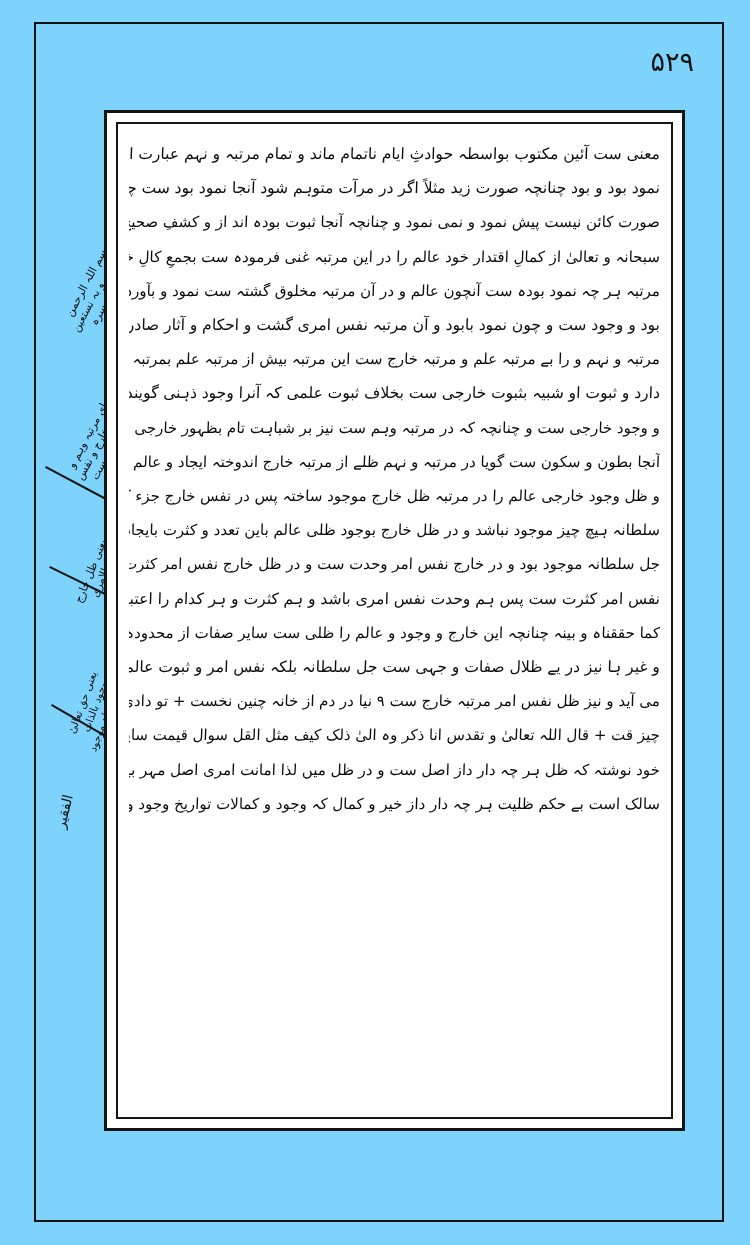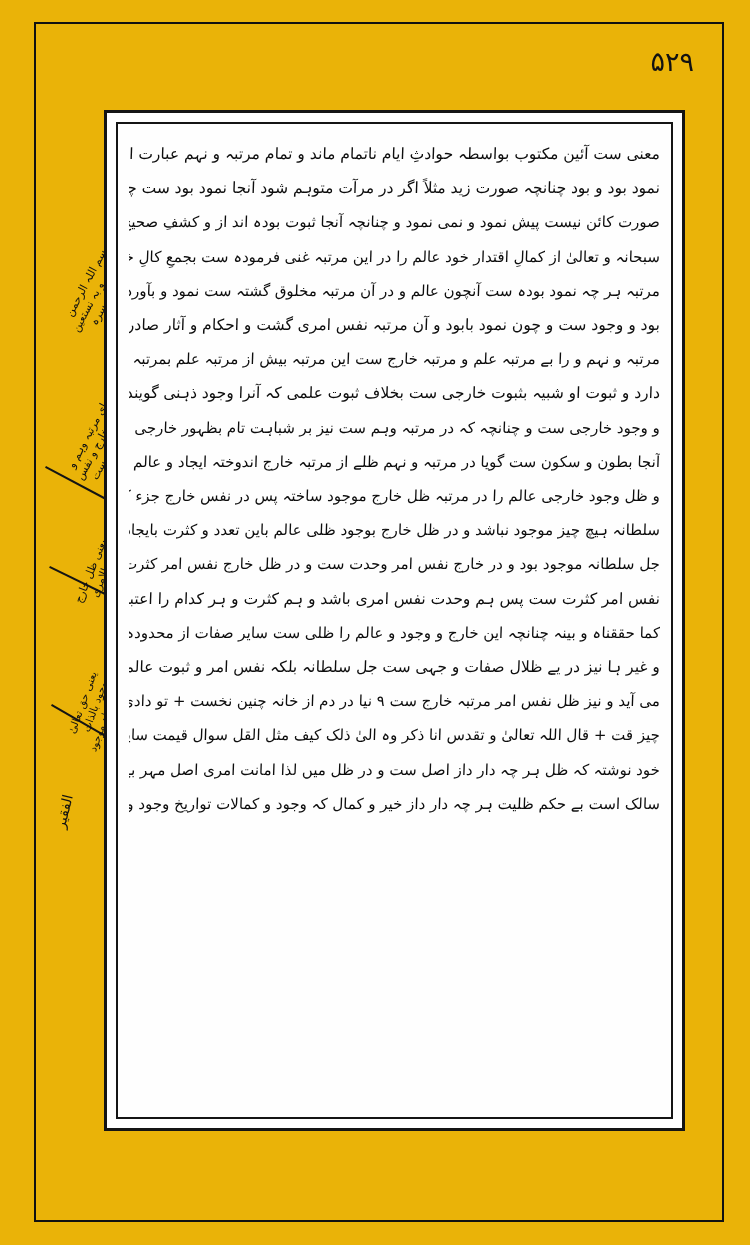--- a/index.html
+++ b/index.html
@@ -14,21 +14,21 @@
     overflow: hidden;
     position: relative;
   }
 
   
   .page {
     position: absolute;
     left: 0; top: 0;
     width: 750px;
     height: 1245px;
-    background: #eab308;
+    background: #7dd3fc;
   }
 
   
   .outer-rule {
     position: absolute;
     left: 34px;
     top: 22px;
     width: 686px;
     height: 1196px;
     border: 2px solid #111;

